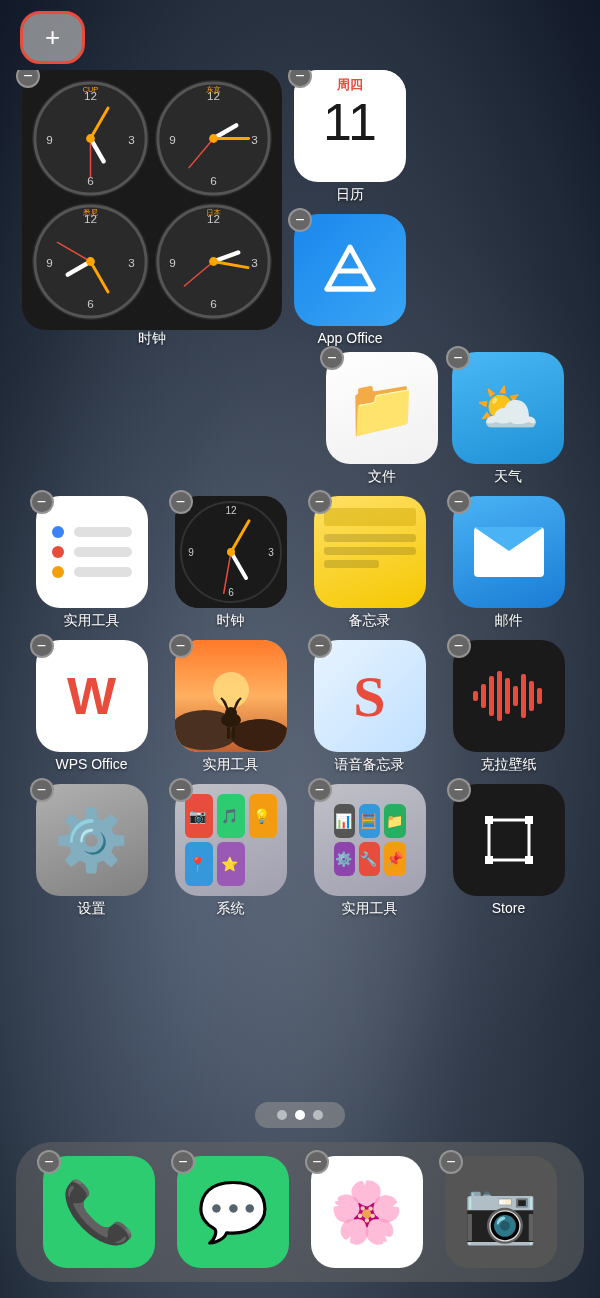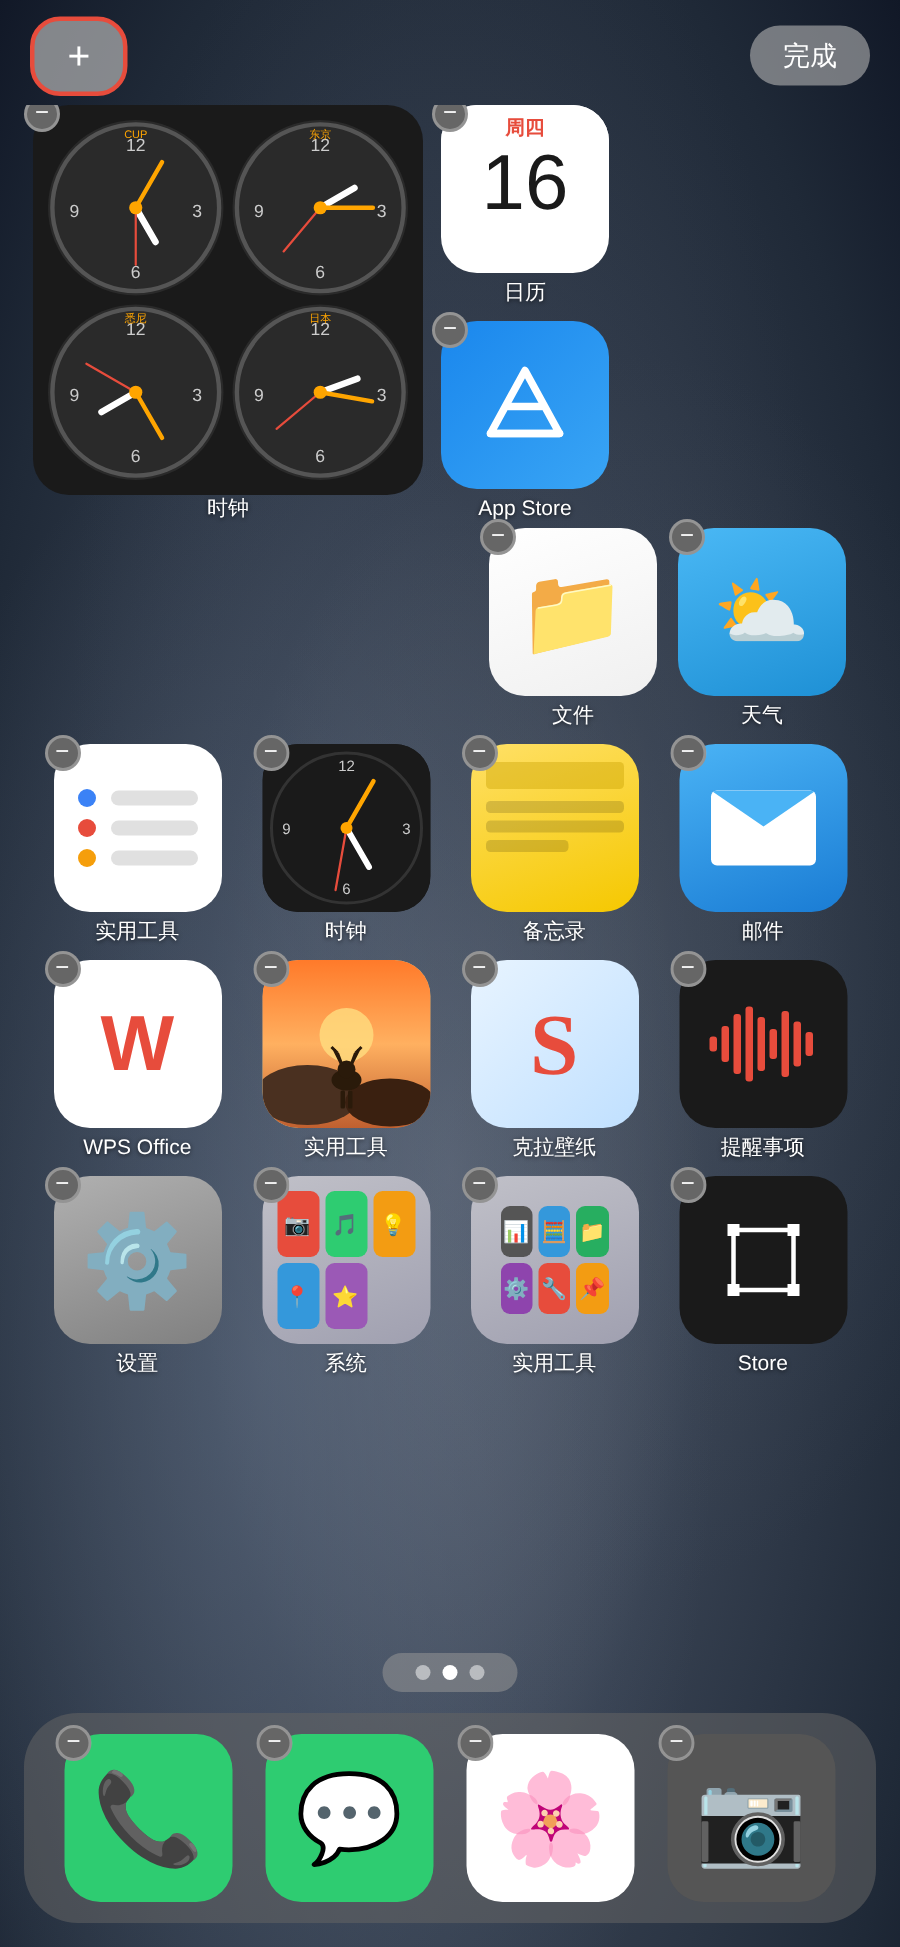--- a/index.html
+++ b/index.html
@@ -457,21 +457,20 @@
   </style>
 </head>
 <body>
 
 <div class="wallpaper"></div>
 
 <div class="screen">
 
   <div class="top-bar">
     <button class="add-btn">+</button>
-    <button class="done-btn">完成</button>
   </div>
 
   <div class="apps-area">
 
     <div class="widget-row">
 
       <div class="widget-with-label">
         <div style="position:relative;">
           <div class="badge-minus">−</div>
           <div class="clock-widget">
@@ -544,38 +543,38 @@
         <span class="app-label">时钟</span>
       </div>
 
       <div style="display:flex; flex-direction:column; gap:10px;">
 
         <div class="app-icon-wrap">
           <div style="position:relative;">
             <div class="badge-minus">−</div>
             <div class="icon-calendar">
               <div class="calendar-header">周四</div>
-              <div class="calendar-day">16</div>
+              <div class="calendar-day">11</div>
             </div>
           </div>
           <span class="app-label">日历</span>
         </div>
 
         <div class="app-icon-wrap">
           <div style="position:relative;">
             <div class="badge-minus">−</div>
             <div class="icon-appstore">
               <svg width="62" height="62" viewBox="0 0 62 62" fill="none">
                 <path d="M31 8 L54 50 L8 50 Z" fill="none" stroke="white" stroke-width="5" stroke-linejoin="round"></path>
                 <line x1="8" y1="50" x2="54" y2="50" stroke="white" stroke-width="5" stroke-linecap="round"></line>
                 <line x1="20" y1="32" x2="42" y2="32" stroke="white" stroke-width="5" stroke-linecap="round"></line>
               </svg>
             </div>
           </div>
-          <span class="app-label">App Store</span>
+          <span class="app-label">App Office</span>
         </div>
       </div>
     </div>
 
     <div class="app-row" style="justify-content: flex-end; gap: 14px; padding-right: 20px;">
 
       <div class="app-icon-wrap">
         <div style="position:relative;">
           <div class="badge-minus">−</div>
           <div class="icon-files">📁</div>
@@ -709,42 +708,42 @@
         <span class="app-label">实用工具</span>
       </div>
 
       <div class="app-icon-wrap">
         <div style="position:relative;">
           <div class="badge-minus">−</div>
           <div style="width:112px;height:112px;border-radius:24px;background:linear-gradient(135deg,#e8f4ff,#c0e0ff);display:flex;align-items:center;justify-content:center;">
             <span style="color:#e74c3c;font-size:58px;font-weight:800;font-family:serif;">S</span>
           </div>
         </div>
-        <span class="app-label">克拉壁纸</span>
+        <span class="app-label">语音备忘录</span>
       </div>
 
       <div class="app-icon-wrap">
         <div style="position:relative;">
           <div class="badge-minus">−</div>
           <div class="icon-voice">
             <svg width="80" height="60" viewBox="0 0 80 60">
 
               <rect x="4" y="25" width="5" height="10" rx="2" fill="#e74c3c"></rect>
               <rect x="12" y="18" width="5" height="24" rx="2" fill="#e74c3c"></rect>
               <rect x="20" y="10" width="5" height="40" rx="2" fill="#e74c3c"></rect>
               <rect x="28" y="5" width="5" height="50" rx="2" fill="#e74c3c"></rect>
               <rect x="36" y="12" width="5" height="36" rx="2" fill="#e74c3c"></rect>
               <rect x="44" y="20" width="5" height="20" rx="2" fill="#e74c3c"></rect>
               <rect x="52" y="8" width="5" height="44" rx="2" fill="#e74c3c"></rect>
               <rect x="60" y="15" width="5" height="30" rx="2" fill="#e74c3c"></rect>
               <rect x="68" y="22" width="5" height="16" rx="2" fill="#e74c3c"></rect>
             </svg>
           </div>
         </div>
-        <span class="app-label">提醒事项</span>
+        <span class="app-label">克拉壁纸</span>
       </div>
     </div>
 
     <div class="app-row">
 
       <div class="app-icon-wrap">
         <div style="position:relative;">
           <div class="badge-minus">−</div>
           <div class="icon-settings">⚙️</div>
         </div>

